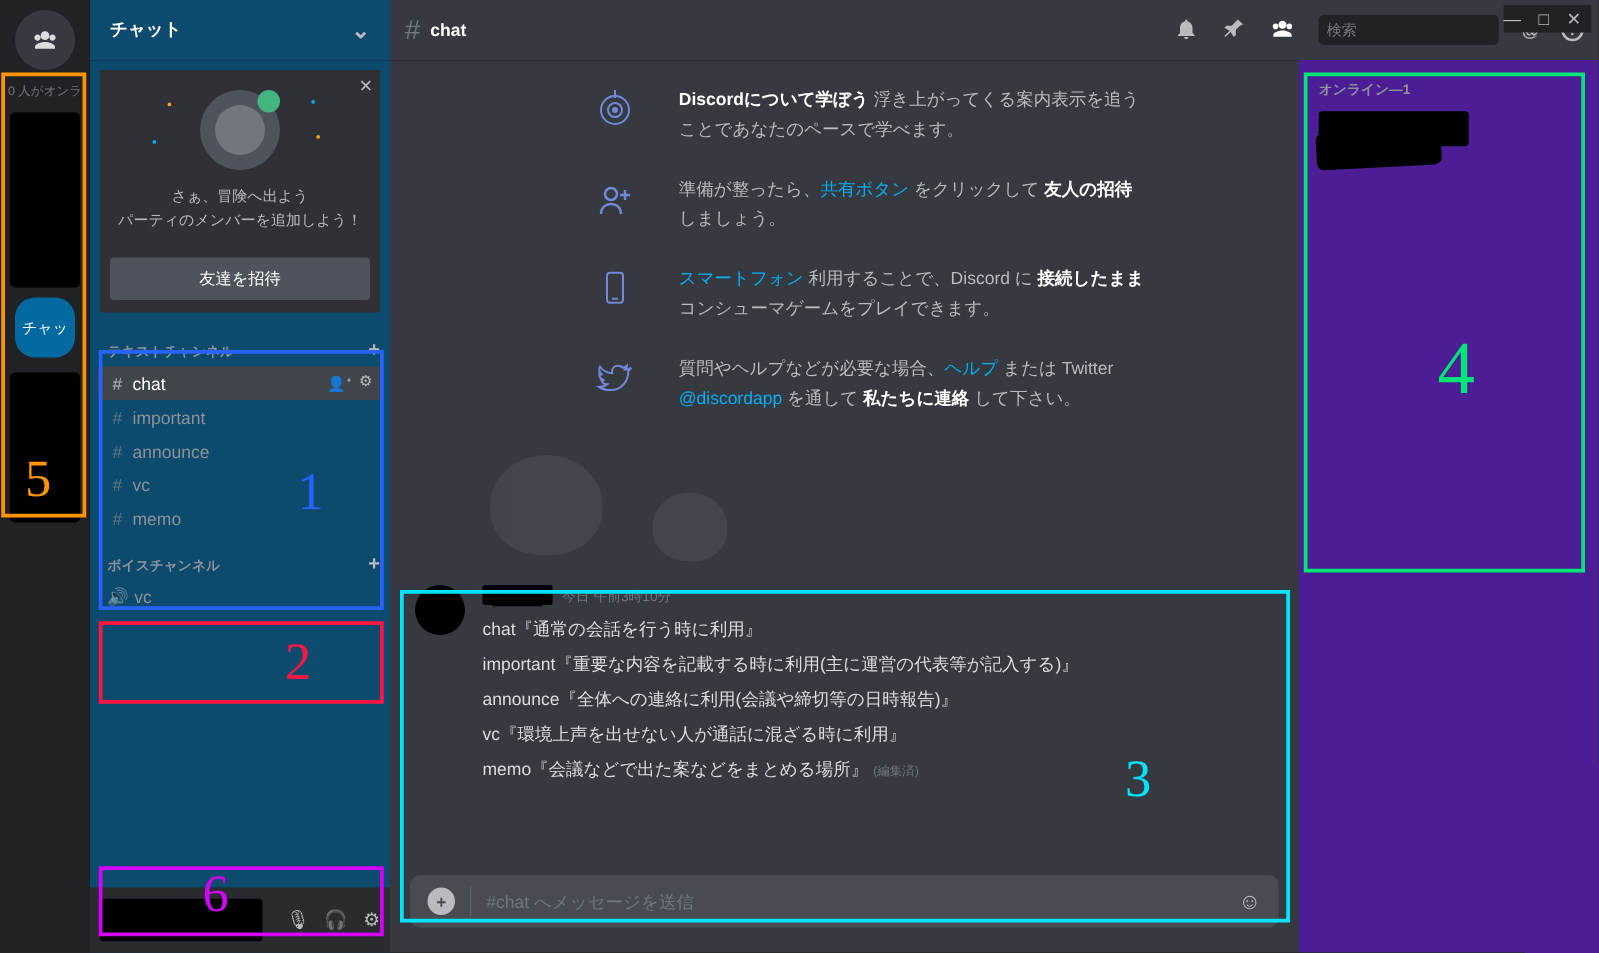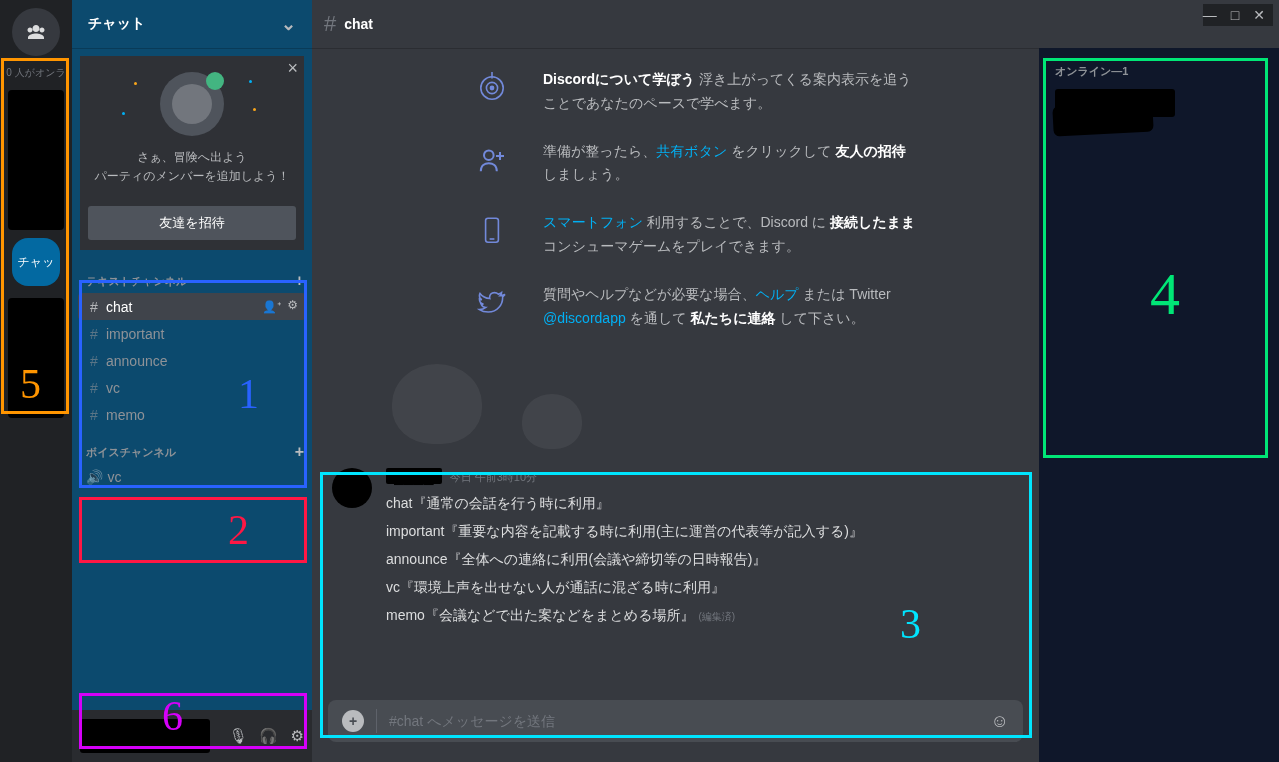--- a/index.html
+++ b/index.html
@@ -85,21 +85,21 @@
   .msg-lines .edited { font-size:10px; color:#72767d; margin-left:4px;}
 
   .chat-input-wrap { padding:0 16px 20px 16px;}
   .chat-input { background:#484c52; border-radius:8px; height:42px; display:flex; align-items:center; padding:0 14px; gap:12px;}
   .chat-input .plus-circle { width:22px; height:22px; border-radius:50%; background:#b9bbbe; color:#484c52; display:flex; align-items:center; justify-content:center; font-weight:700; cursor:pointer;}
   .chat-input .divider { width:1px; height:24px; background:#5e626a;}
   .chat-input input { flex:1; background:transparent; border:none; outline:none; color:#dcddde; font-size:14px;}
   .chat-input .emoji-face { color:#b9bbbe; font-size:18px; cursor:pointer;}
 
   
-  .members { width:240px; background:#0f172a; padding:16px 8px;}
+  .members { width:240px; background:#4c1d95; padding:16px 8px;}
   .members-header { font-size:11px; color:#8e9297; font-weight:600; padding:0 8px 6px 8px;}
   .member-row { display:flex; align-items:center; gap:8px; padding:4px 8px; border-radius:4px;}
   .member-row .redact { width:120px; height:28px; background:#000; border-radius:3px;}
 
   
   .anno { position:absolute; border:3px solid; pointer-events:none; z-index:200;}
   .anno-label { position:absolute; font-size:42px; font-family:"Comic Sans MS",cursive; z-index:201; pointer-events:none; font-weight:400;}
   .scribble { position:absolute; background:#000; z-index:150;}
 
   ::placeholder { color:#72767d;}
@@ -195,20 +195,43 @@
         <span>⚙</span>
       </div>
     </div>
   </div>
 
   <div class="main">
     <div class="chat-header">
       <span class="hash-big">#</span>
       <span class="title">chat</span>
       <div class="spacer"></div>
+      <div class="header-icons">
+        <span>
+          <svg width="20" height="20" viewBox="0 0 24 24" fill="#b9bbbe">
+              <path d="M12 22a2 2 0 0 0 2-2h-4a2 2 0 0 0 2 2zm6-6V11c0-3.1-2-5.6-5-6.3V4a1 1 0 1 0-2 0v.7C8 5.4 6 7.9 6 11v5l-2 2v1h16v-1l-2-2z"></path>
+            </svg>
+        </span>
+        <span>
+          <svg width="20" height="20" viewBox="0 0 24 24" fill="#b9bbbe">
+              <path d="M16 3l5 5-3 1-4 4v5l-2 2-3-5-5 5-1-1 5-5-5-3 2-2h5l4-4z"></path>
+            </svg>
+        </span>
+        <span>
+          <svg width="22" height="22" viewBox="0 0 24 24" fill="#fff">
+              <path d="M12 12c2 0 3.5-1.6 3.5-3.5S14 5 12 5 8.5 6.6 8.5 8.5 10 12 12 12zm-6 .5c1.4 0 2.5-1.1 2.5-2.5S7.4 7.5 6 7.5 3.5 8.6 3.5 10 4.6 12.5 6 12.5zm12 0c1.4 0 2.5-1.1 2.5-2.5S19.4 7.5 18 7.5 15.5 8.6 15.5 10 16.6 12.5 18 12.5zM12 13.5c-2.7 0-8 1.3-8 4V19h16v-1.5c0-2.7-5.3-4-8-4z"></path>
+            </svg>
+        </span>
+        <div class="search-box">
+          <input placeholder="検索" style="">
+          <span class="mag">🔍</span>
+        </div>
+        <span style="font-weight:600">@</span>
+        <span style="border:2px solid #b9bbbe;border-radius:50%;width:18px;height:18px;display:inline-flex;align-items:center;justify-content:center;font-size:12px;font-weight:700">?</span>
+      </div>
     </div>
 
     <div class="chat-body">
       <div class="messages">
         <div class="scroll">
 
           <div class="tip">
             <div class="tip-icon">
               <svg viewBox="0 0 40 40" stroke="#7289da" fill="none" stroke-width="2">
                   <circle cx="20" cy="20" r="14"></circle>

